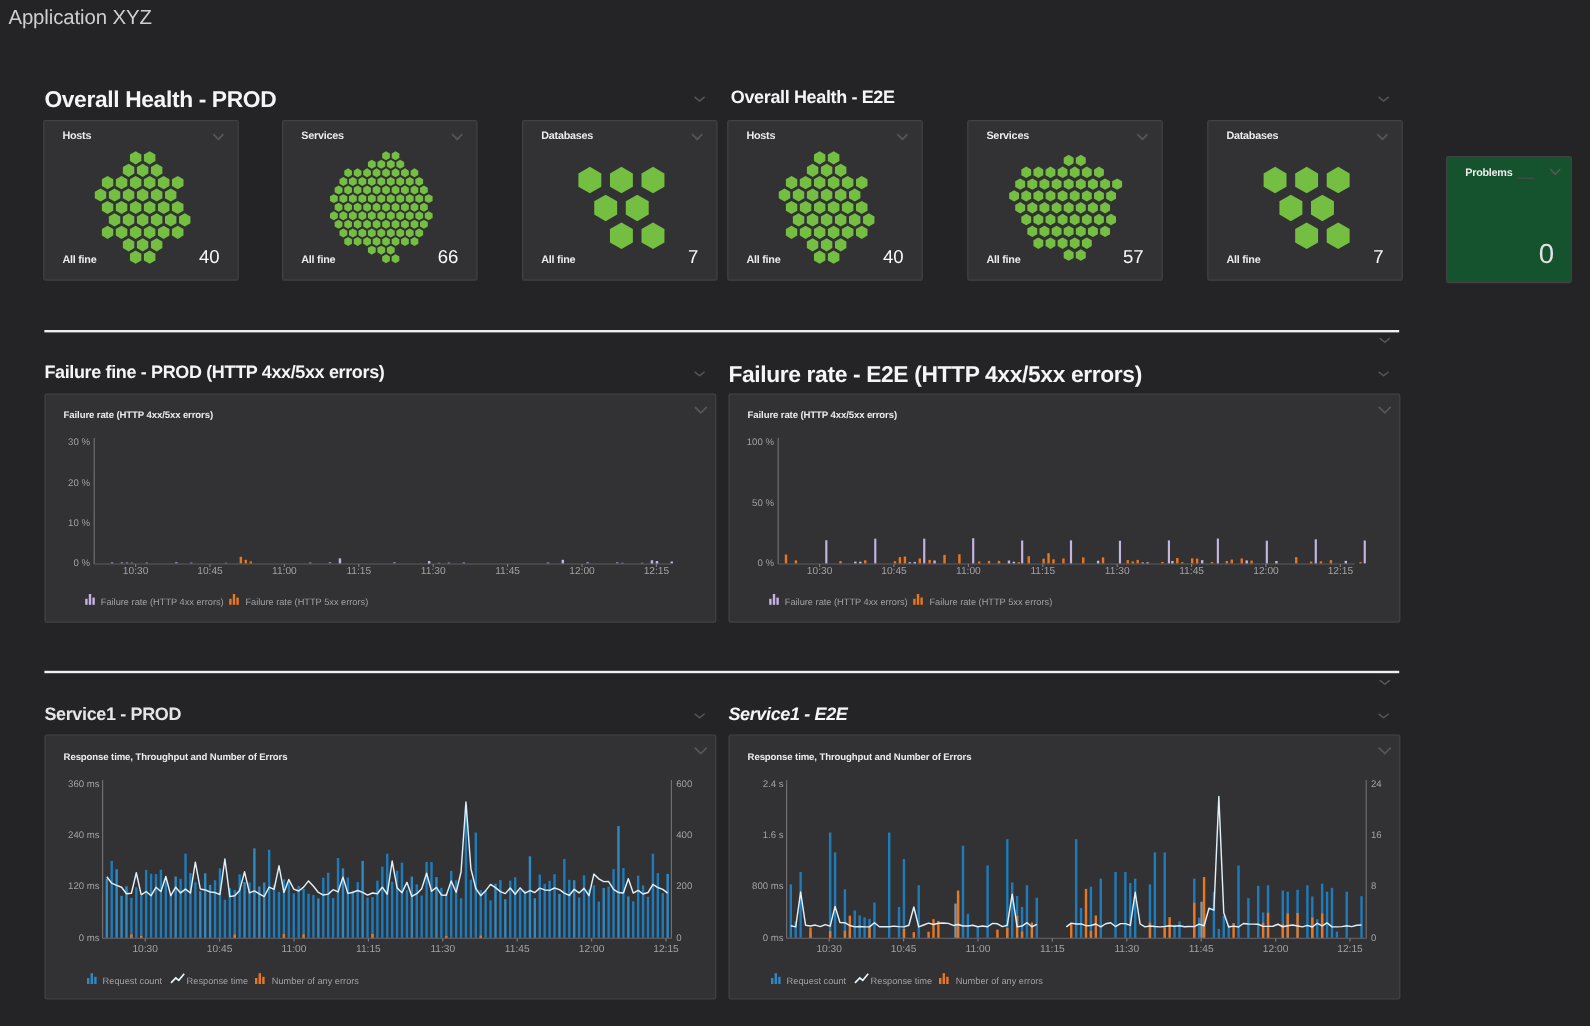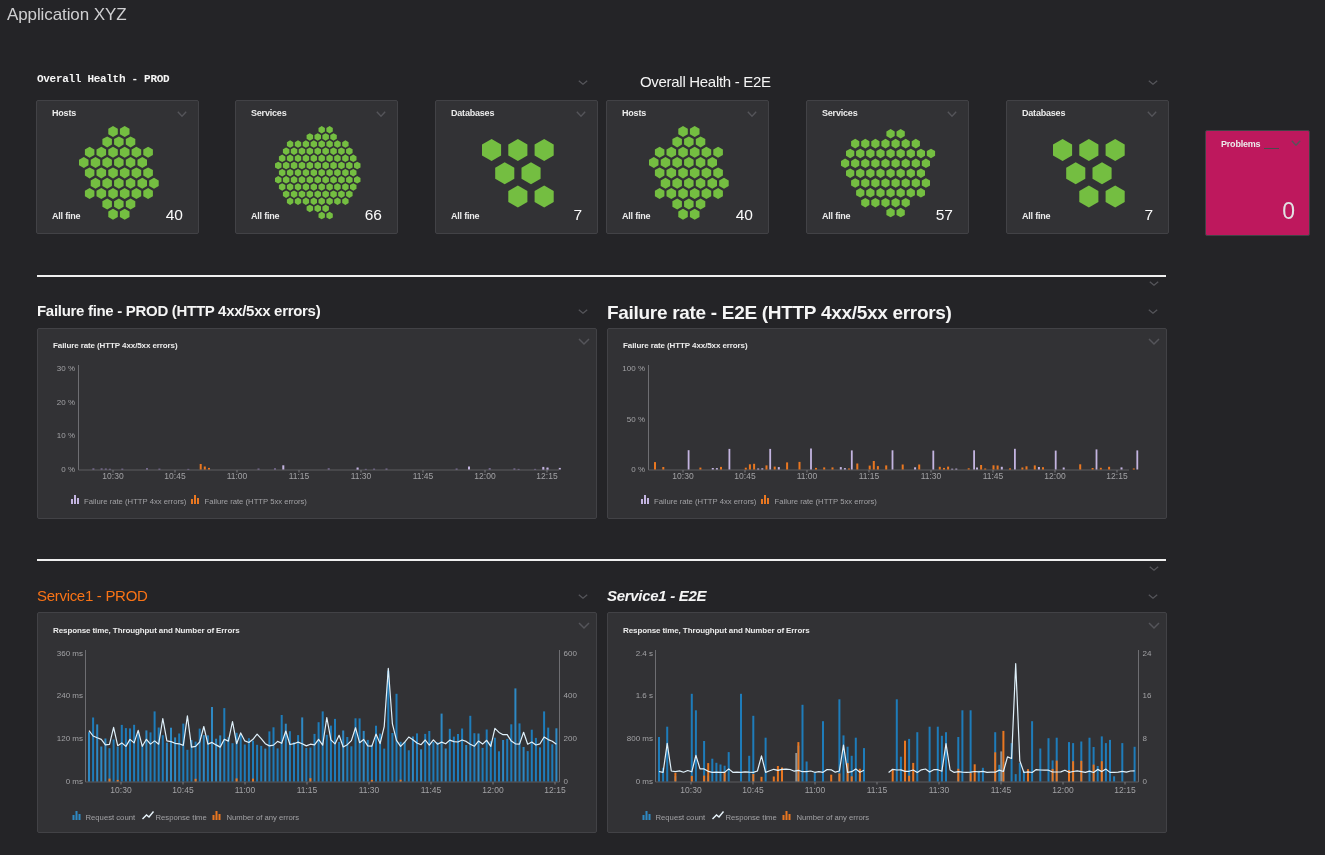--- a/index.html
+++ b/index.html
@@ -1,23 +1,23 @@
 <!DOCTYPE html>
 <html><head><meta charset="utf-8"><title>Application XYZ</title>
 <style>
 * { margin:0; padding:0; }
 body { width:1325px; height:855px; background:#242427; font-family:"Liberation Sans", sans-serif; overflow:hidden; position:relative; }
 </style></head>
 <body>
 <div style="position:absolute;left:7px;top:5px;font-size:17px;letter-spacing:-0.1px;color:#cfcfd1;">Application XYZ</div>
-<div style="position:absolute;left:37px;top:73px;font-size:11px;font-weight:bold;letter-spacing:-0.3px;color:#f5f5f5;font-family:Liberation Mono, monospace;">Overall Health - PROD</div>
+<div style="position:absolute;left:37px;top:73px;font-size:19px;font-weight:bold;letter-spacing:-0.3px;color:#f5f5f5;">Overall Health - PROD</div>
 <svg style="position:absolute;left:578px;top:80px;width:10px;height:5px;" viewBox="0 0 10 5">
     <polyline points="0.8,0.8 5.0,4.2 9.2,0.8" fill="none" stroke="#55555a" stroke-width="1.3"></polyline>
   </svg>
-<div style="position:absolute;left:640px;top:73px;font-size:15px;font-weight:normal;letter-spacing:-0.3px;color:#f5f5f5;">Overall Health - E2E</div>
+<div style="position:absolute;left:609px;top:73px;font-size:15px;font-weight:bold;letter-spacing:-0.3px;color:#f5f5f5;">Overall Health - E2E</div>
 <svg style="position:absolute;left:1148px;top:80px;width:10px;height:5px;" viewBox="0 0 10 5">
     <polyline points="0.8,0.8 5.0,4.2 9.2,0.8" fill="none" stroke="#55555a" stroke-width="1.3"></polyline>
   </svg>
 <div style="position:absolute;left:36px;top:100px;width:163px;height:134px;background:#323235;border:1px solid #424246;border-radius:2px;box-sizing:border-box;">
     <div style="position:absolute;left:15px;top:7px;font-size:9px;font-weight:bold;letter-spacing:-0.2px;color:#ececec;">Hosts</div>
     <svg style="position:absolute;left:140px;top:10px;width:10px;height:6px;" viewBox="0 0 10 6">
       <polyline points="0.8,0.8 5.0,5.2 9.2,0.8" fill="none" stroke="#55555a" stroke-width="1.4"></polyline>
     </svg>
     <div style="position:absolute;left:40.63686027918559px;top:24.1px;"><svg width="82" height="96" viewBox="0 0 82 96">
         <polygon points="35.0,1.0 39.8,3.8 39.8,9.2 35.0,12.0 30.3,9.2 30.3,3.8" fill="#74be41"></polygon>
@@ -315,21 +315,21 @@
         <polygon points="36.9,1.0 46.4,6.5 46.4,17.6 36.9,23.1 27.3,17.6 27.3,6.5" fill="#74be41"></polygon>
         <polygon points="63.2,1.0 72.7,6.5 72.7,17.6 63.2,23.1 53.6,17.6 53.6,6.5" fill="#74be41"></polygon>
         <polygon points="23.7,24.2 33.3,29.7 33.3,40.8 23.7,46.3 14.2,40.8 14.2,29.7" fill="#74be41"></polygon>
         <polygon points="50.0,24.2 59.6,29.7 59.6,40.8 50.0,46.3 40.5,40.8 40.5,29.7" fill="#74be41"></polygon>
         <polygon points="36.9,47.4 46.4,52.9 46.4,64.0 36.9,69.5 27.3,64.0 27.3,52.9" fill="#74be41"></polygon>
         <polygon points="63.2,47.4 72.7,52.9 72.7,64.0 63.2,69.5 53.6,64.0 53.6,52.9" fill="#74be41"></polygon>
       </svg></div>
     <div style="position:absolute;left:15px;bottom:12px;font-size:9px;font-weight:bold;letter-spacing:-0.2px;color:#ececec;">All fine</div>
     <div style="position:absolute;right:15px;bottom:9px;font-size:15.5px;color:#fafafa;">7</div>
   </div>
-<div style="position:absolute;left:1205px;top:130px;width:105px;height:106px;background:#be185d;border:1px solid #424246;border-radius:2px;box-sizing:border-box;">
+<div style="position:absolute;left:1205px;top:130px;width:105px;height:106px;background:#14532d;border:1px solid #424246;border-radius:2px;box-sizing:border-box;">
     <div style="position:absolute;left:15px;top:8px;font-size:9px;font-weight:bold;letter-spacing:-0.2px;color:#ececec;">Problems</div>
     <div style="position:absolute;left:58px;top:16.5px;width:15px;height:1px;background:#4a4a4e;"></div>
     <svg style="position:absolute;left:85px;top:9px;width:10px;height:6px;" viewBox="0 0 10 6">
       <polyline points="0.8,0.8 5.0,5.2 9.2,0.8" fill="none" stroke="#55555a" stroke-width="1.4"></polyline>
     </svg>
     <div style="position:absolute;right:14px;bottom:10px;font-size:23px;color:#e2e2e4;">0</div>
   </div>
 <div style="position:absolute;left:37px;top:274.5px;width:1129px;height:2px;background:#efefef;"></div>
 <svg style="position:absolute;left:1148.5px;top:281px;width:10px;height:5px;" viewBox="0 0 10 5">
     <polyline points="0.8,0.8 5.0,4.2 9.2,0.8" fill="none" stroke="#55555a" stroke-width="1.3"></polyline>
@@ -504,21 +504,21 @@
       <text x="46" y="175" font-size="7.7px" fill="#a2a2a5">Failure rate (HTTP 4xx errors)</text>
       <rect x="153" y="170" width="2" height="5" fill="#e97721"></rect>
       <rect x="156" y="166" width="2" height="9" fill="#e97721"></rect>
       <rect x="159" y="169" width="2" height="6" fill="#e97721"></rect>
       <text x="166.5" y="175" font-size="7.7px" fill="#a2a2a5">Failure rate (HTTP 5xx errors)</text>
     </svg></div>
 <div style="position:absolute;left:37px;top:559px;width:1129px;height:2px;background:#efefef;"></div>
 <svg style="position:absolute;left:1148.5px;top:565.5px;width:10px;height:5px;" viewBox="0 0 10 5">
     <polyline points="0.8,0.8 5.0,4.2 9.2,0.8" fill="none" stroke="#55555a" stroke-width="1.3"></polyline>
   </svg>
-<div style="position:absolute;left:37px;top:587px;font-size:15px;font-weight:normal;letter-spacing:-0.3px;color:#f97316;text-align:right;">Service1 - PROD</div>
+<div style="position:absolute;left:37px;top:587px;font-size:15px;font-weight:bold;letter-spacing:-0.3px;color:#e5e5e5;text-align:right;">Service1 - PROD</div>
 <svg style="position:absolute;left:578px;top:594px;width:10px;height:5px;" viewBox="0 0 10 5">
     <polyline points="0.8,0.8 5.0,4.2 9.2,0.8" fill="none" stroke="#55555a" stroke-width="1.3"></polyline>
   </svg>
 <div style="position:absolute;left:607px;top:587px;font-size:15px;font-weight:bold;letter-spacing:-0.3px;color:#f5f5f5;font-style:italic;">Service1 - E2E</div>
 <svg style="position:absolute;left:1148px;top:594px;width:10px;height:5px;" viewBox="0 0 10 5">
     <polyline points="0.8,0.8 5.0,4.2 9.2,0.8" fill="none" stroke="#55555a" stroke-width="1.3"></polyline>
   </svg>
 <div style="position:absolute;left:37px;top:612px;width:560px;height:221px;background:#323235;border:1px solid #424246;border-radius:2px;box-sizing:border-box;"><svg width="558" height="216" viewBox="0 0 558 216" font-family="Liberation Sans, sans-serif">
       <text x="15" y="20" font-size="8px" font-weight="bold" letter-spacing="-0.1" fill="#ececec">Response time, Throughput and Number of Errors</text>
       <polyline points="541,10 546,15 551,10" fill="none" stroke="#55555a" stroke-width="1.5"></polyline>

